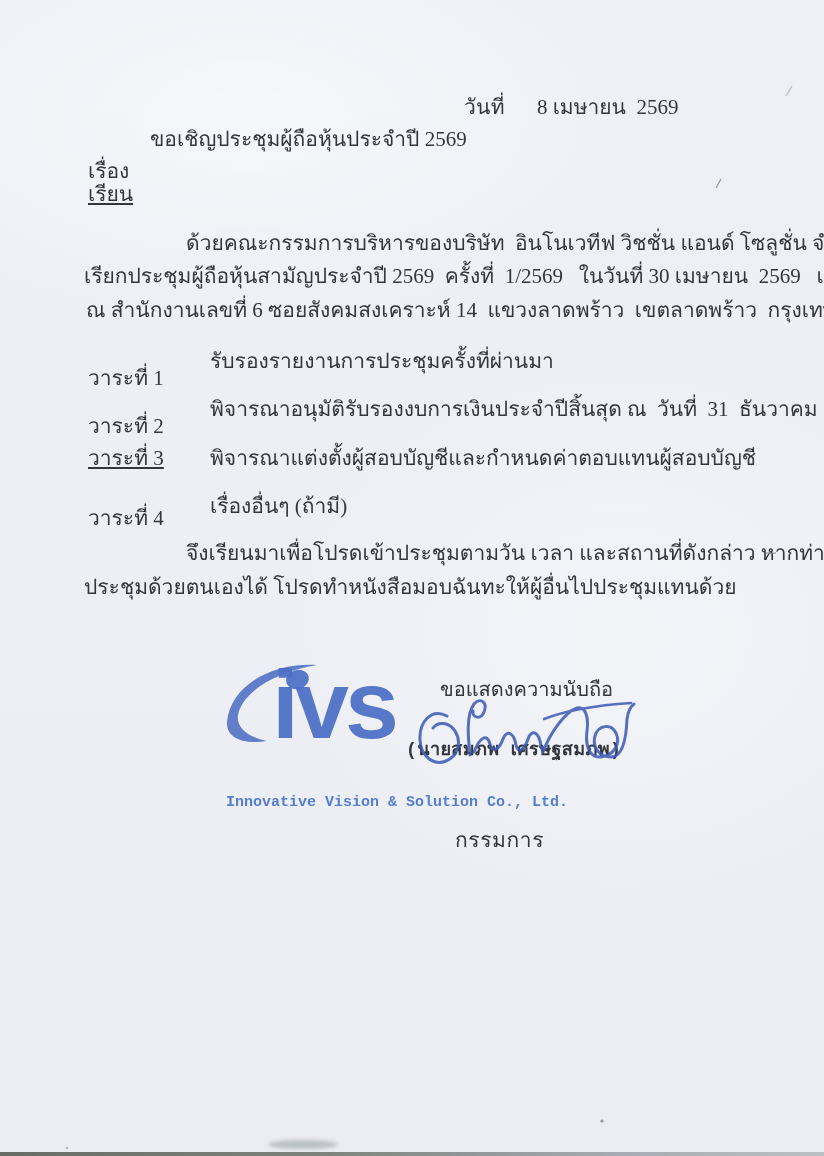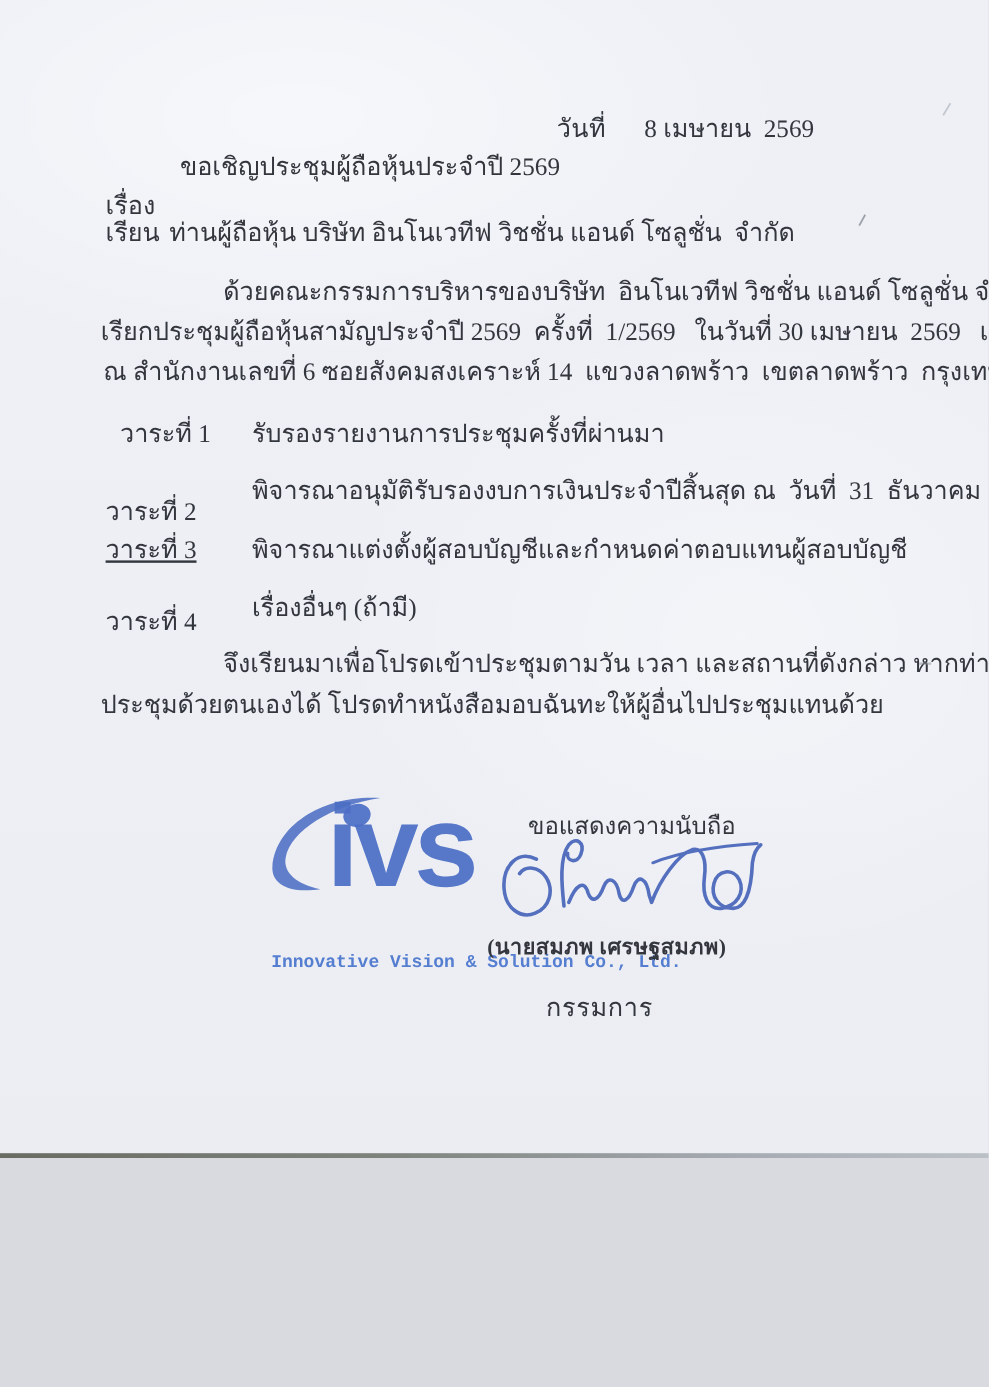--- a/index.html
+++ b/index.html
@@ -1,17 +1,17 @@
 <!DOCTYPE html>
 <html><head>
 <meta charset="utf-8">
 <style>
   html,body{margin:0;padding:0;background:#d8dadf;}
   #page{
-    position:relative;width:824px;height:965px;overflow:hidden;
+    position:relative;width:824px;height:1156px;overflow:hidden;
     background:
       radial-gradient(ellipse 600px 300px at 30% 10%, rgba(255,255,255,.5), rgba(255,255,255,0) 70%),
       radial-gradient(ellipse 500px 400px at 75% 55%, rgba(255,255,255,.35), rgba(255,255,255,0) 70%),
       linear-gradient(180deg,#eef0f6 0%,#edeff5 55%,#ebedf3 100%);
     font-family:"Liberation Serif", serif;
     text-align:right;
   }
   .t{position:absolute;color:#33363d;font-size:21px;white-space:pre;line-height:1.2;}
   .lbl{letter-spacing:.3px;}
   #logo-letters{
@@ -47,29 +47,28 @@
 
 <div id="page">
 
   <div class="t" style="left:443px;top:70px;">
     <span class="lbl">วันที่</span><span style="display:inline-block;width:32px;"></span><span>8 เมษายน  2569</span>
   </div>
 
   <div class="t" style="left:88px;top:127px;margin-top:32px;">เรื่อง</div>
   <div class="t" style="left:150px;top:127px;">ขอเชิญประชุมผู้ถือหุ้นประจำปี 2569</div>
 
-  <div class="t" style="left:88px;top:182px;">เรียน</div>
-  <div class="t" style="left:141px;top:182px;">ท่านผู้ถือหุ้น บริษัท อินโนเวทีฟ วิชชั่น แอนด์ โซลูชั่น  จำกัด</div>
+  <div class="t" style="left:88px;top:182px;text-decoration:underline;">เรียน</div>
 
   <div class="t" style="left:186px;top:231px;">ด้วยคณะกรรมการบริหารของบริษัท  อินโนเวทีฟ วิชชั่น แอนด์ โซลูชั่น จำกัด มีมติให้</div>
   <div class="t" style="left:84px;top:264px;">เรียกประชุมผู้ถือหุ้นสามัญประจำปี 2569  ครั้งที่  1/2569   ในวันที่ 30 เมษายน  2569   เวลา   11.00 น.</div>
   <div class="t" style="left:86px;top:298px;">ณ สำนักงานเลขที่ 6 ซอยสังคมสงเคราะห์ 14  แขวงลาดพร้าว  เขตลาดพร้าว  กรุงเทพมหานคร 10230</div>
 
   <div>
-    <div class="t" style="left:88px;top:349px;margin-left:12px;">วาระที่ 1</div>
+    <div class="t" style="left:88px;top:366px;">วาระที่ 1</div>
     <div class="t" style="left:210px;top:349px;">รับรองรายงานการประชุมครั้งที่ผ่านมา</div>
   </div>
   <div>
     <div class="t" style="left:88px;top:402px;margin-top:12px;">วาระที่ 2</div>
     <div class="t" style="left:210px;top:397px;">พิจารณาอนุมัติรับรองงบการเงินประจำปีสิ้นสุด ณ  วันที่  31  ธันวาคม   2568</div>
   </div>
   <div>
     <div class="t" style="left:88px;top:446px;text-decoration:underline;">วาระที่ 3</div>
     <div class="t" style="left:210px;top:446px;">พิจารณาแต่งตั้งผู้สอบบัญชีและกำหนดค่าตอบแทนผู้สอบบัญชี</div>
   </div>
@@ -82,21 +81,21 @@
   <div class="t" style="left:84px;top:575px;">ประชุมด้วยตนเองได้ โปรดทำหนังสือมอบฉันทะให้ผู้อื่นไปประชุมแทนด้วย</div>
 
   <div>
     <div id="logo-letters">ivs</div>
     <div id="logo-dot"></div>
     <div id="logo-tagline">Innovative Vision &amp; Solution Co., Ltd.</div>
   </div>
 
   <div class="t respect" style="left:440px;top:677px;">ขอแสดงความนับถือ</div>
 
-  <div class="t name" style="left:406px;top:779px;">(นายสมภพ เศรษฐสมภพ)</div>
+  <div class="t name" style="left:406px;top:740px;font-family:Liberation Mono, monospace;">(นายสมภพ เศรษฐสมภพ)</div>
   <div class="t role" style="left:455px;top:828px;">กรรมการ</div>
 
   <svg id="overlay-svg" width="824" height="1156" viewBox="0 0 824 1156">
 
     <path d="M317,665 C272,662 230,686 227,722 C226,736 240,745 267,741 C247,737 236,727 238,715 C242,692 277,671 317,665 Z" fill="#4c6ec4" opacity="0.88"></path>
 
     <g stroke="#3a59b5" stroke-width="3" fill="none" stroke-linecap="round" stroke-linejoin="round" opacity="0.85">
       <path d="M447,716 C431,708 419,722 420,740 C421,757 434,766 446,761 C458,756 462,742 455,731 C449,722 438,721 433,728"></path>
       <path d="M470,755 C468,737 466,715 474,704 C480,697 488,702 484,712 C481,720 472,718 473,711"></path>
       <path d="M474,752 C480,737 487,733 490,744 C493,753 499,750 503,739 C507,729 514,733 516,745 C518,754 524,751 528,739 C532,728 539,732 541,746 L543,752 C550,733 565,712 577,708 C585,706 589,716 587,731 C585,747 590,758 601,757 C614,755 621,744 616,733 C611,723 598,725 595,736 C592,747 599,757 611,757 C620,757 626,745 627,719 C628,712 630,707 634,704"></path>

